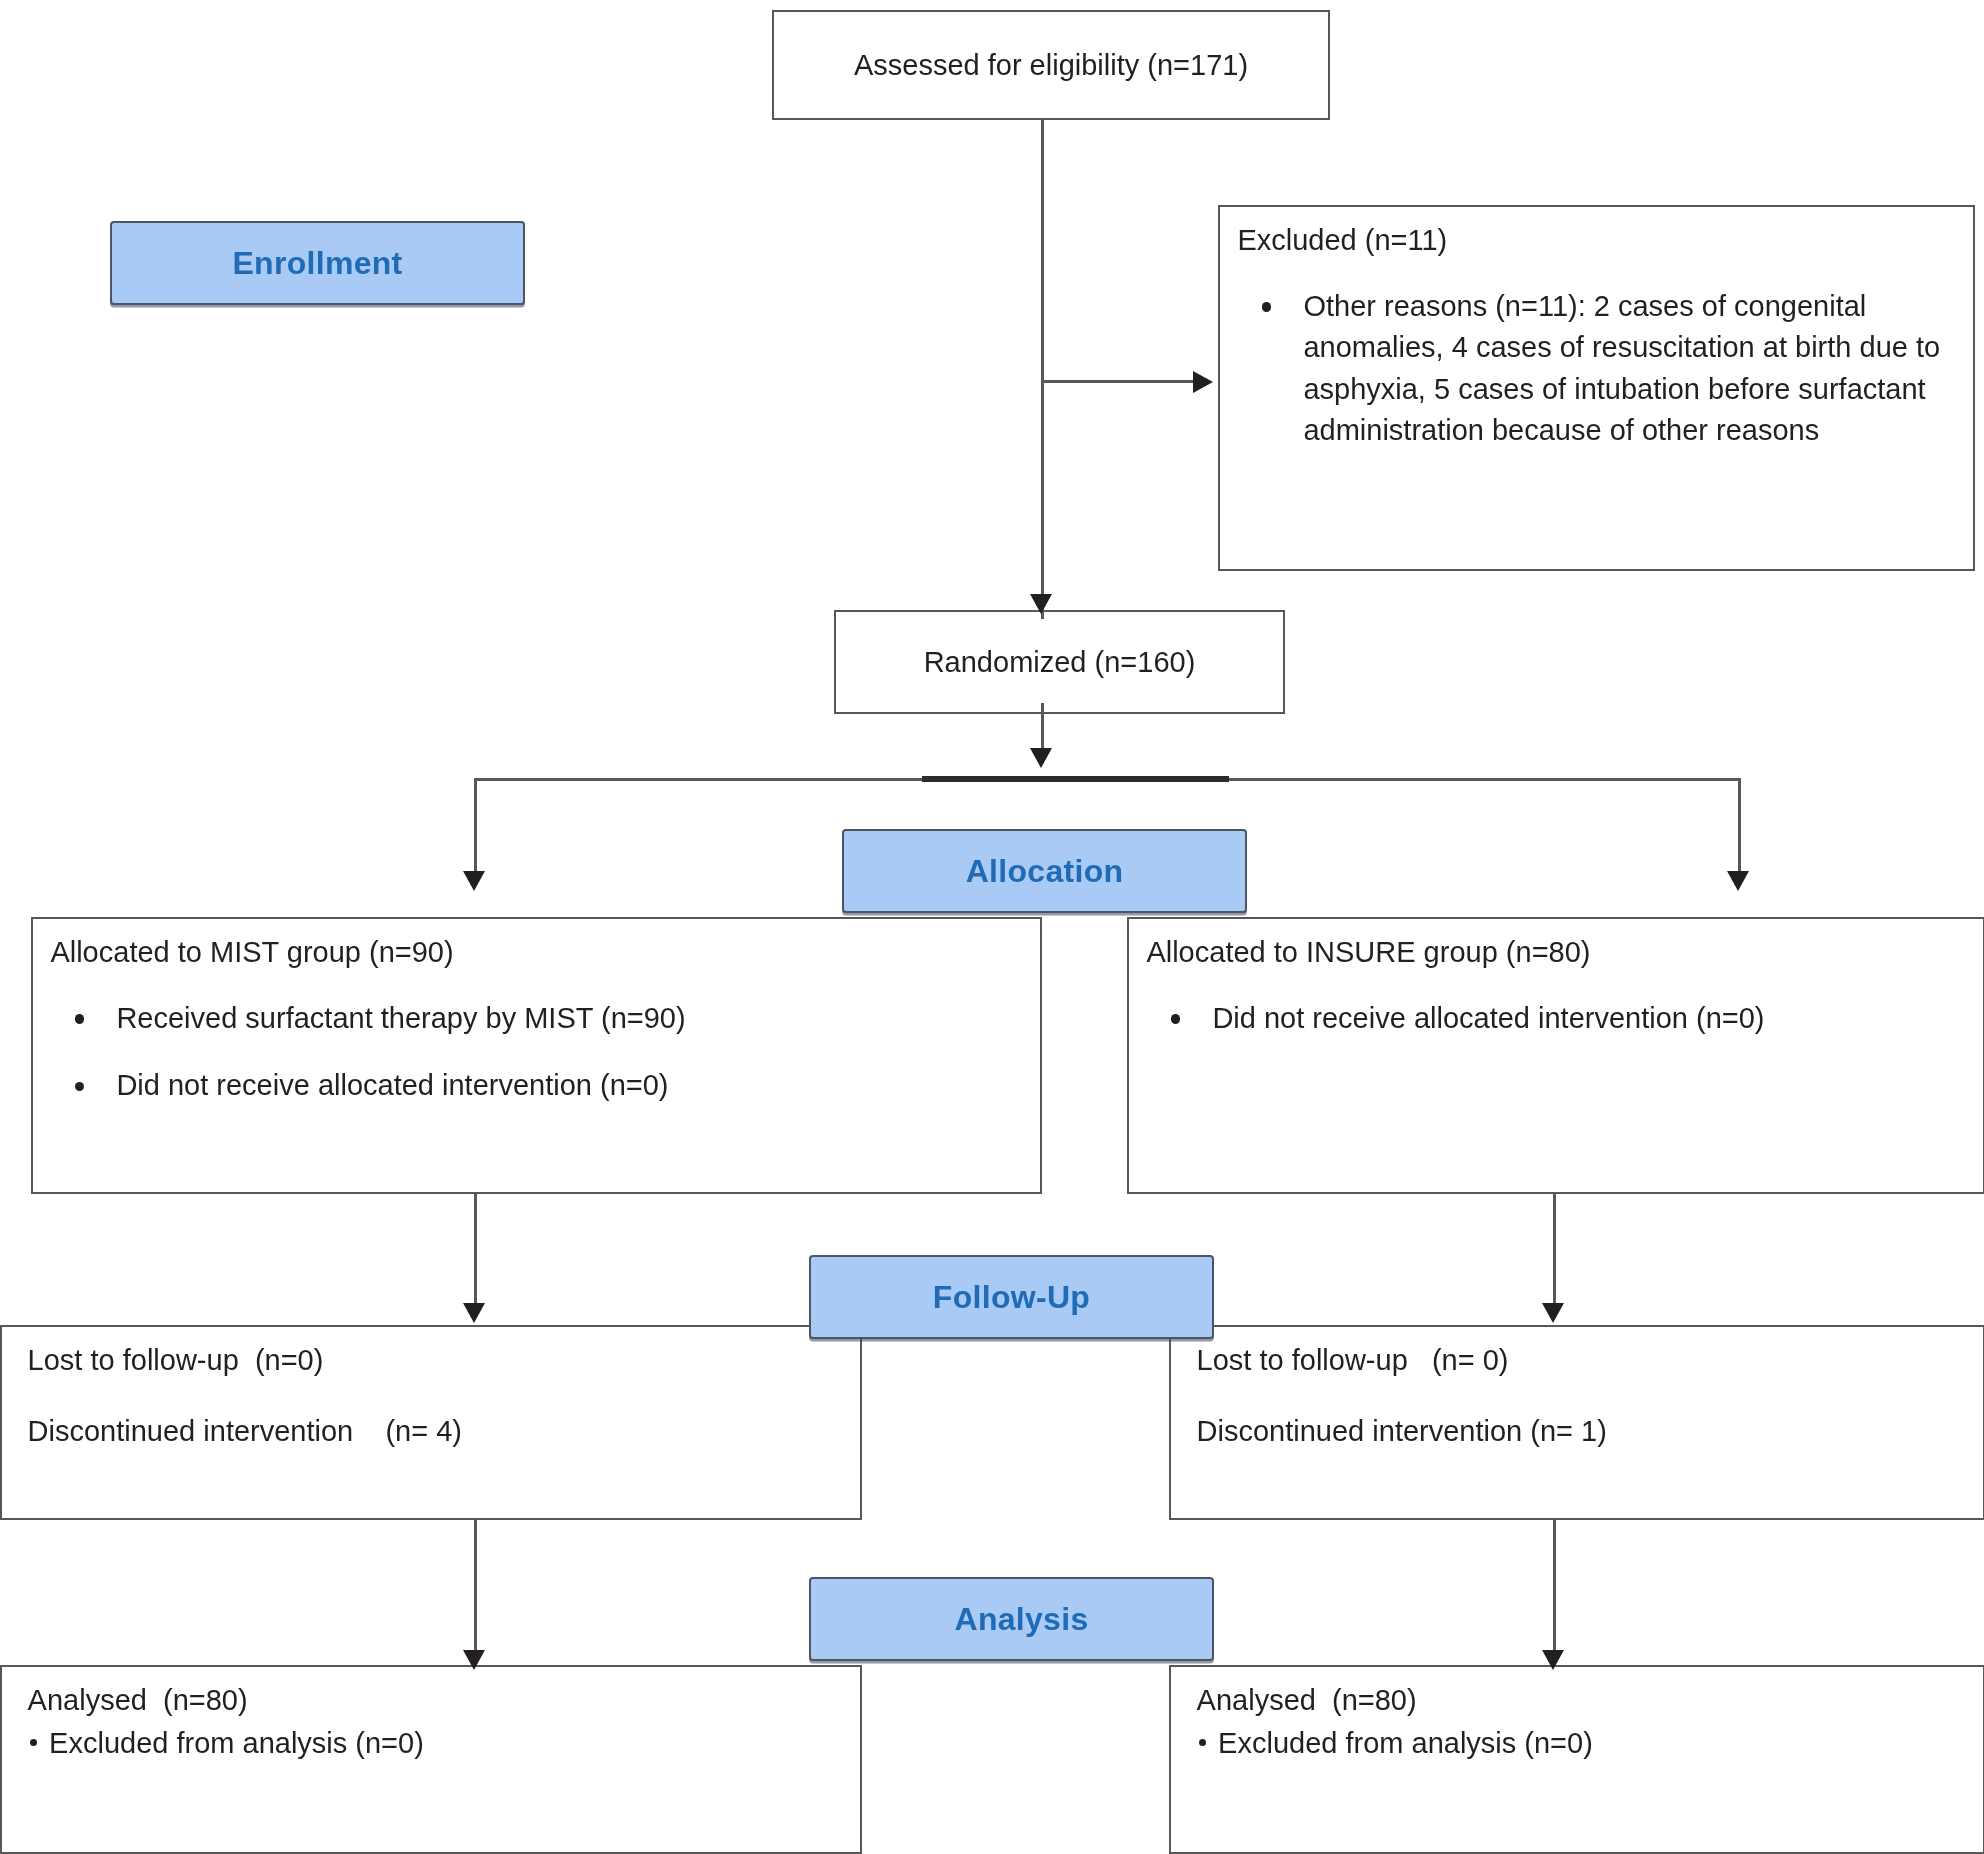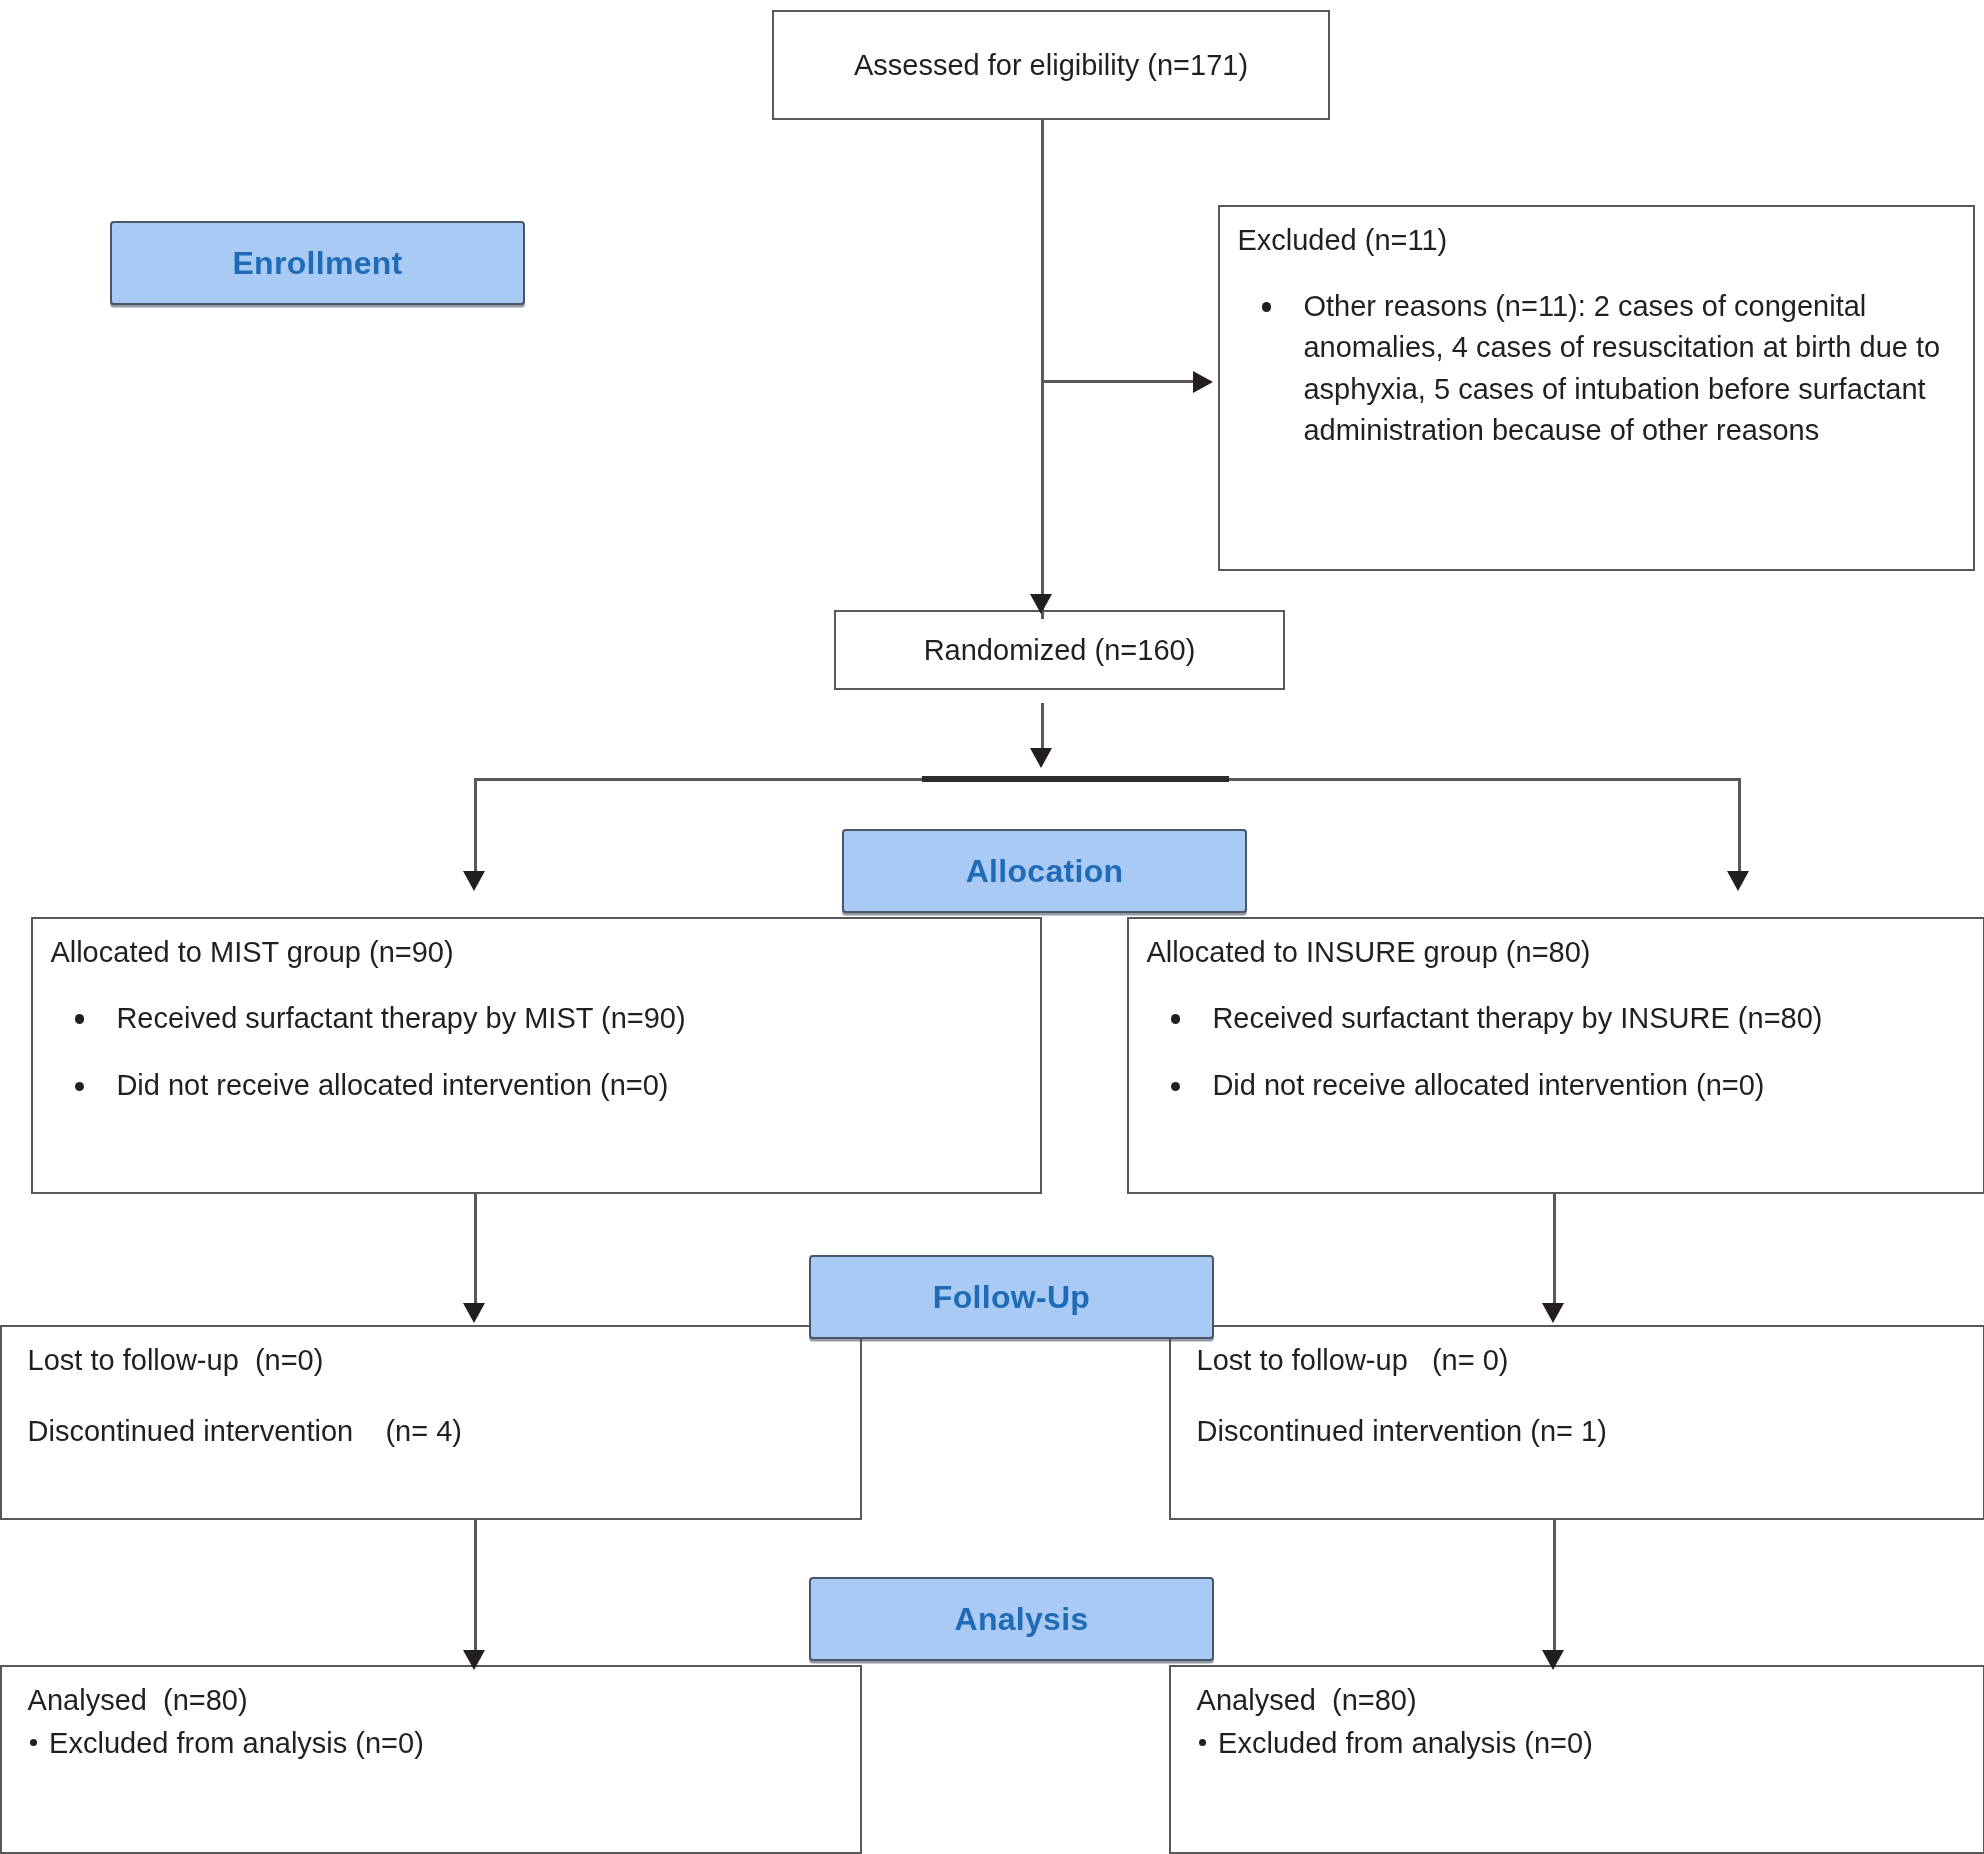--- a/index.html
+++ b/index.html
@@ -139,21 +139,21 @@
   <div class="box" style="left:1218px; top:205px; width:757px; height:366px;">
     <div class="line">Excluded (n=11)</div>
     <ul class="bullets">
       <li>
         <span class="bullet"></span>
         <span>Other reasons (n=11): 2 cases of congenital anomalies, 4 cases of resuscitation at birth due to asphyxia, 5 cases of intubation before surfactant administration because of other reasons</span>
       </li>
     </ul>
   </div>
 
-  <div class="box" style="left:834px; top:610px; width:451px; height:80px; display:flex; align-items:center; justify-content:center;">
+  <div class="box" style="left:834px; top:610px; width:451px; height:104px; display:flex; align-items:center; justify-content:center;">
     <div class="line centered">Randomized (n=160)</div>
   </div>
 
   <div class="vline" style="left:1041px; top:703px; height:51px;"></div>
   <div class="arrow-down" style="left:1030px; top:748px;"></div>
 
   <div class="hline" style="left:474px; top:778px; width:448px;"></div>
   <div class="hline thick" style="left:922px; top:776px; width:307px;"></div>
   <div class="hline" style="left:1229px; top:778px; width:512px;"></div>
 
@@ -179,24 +179,20 @@
         <span>Did not receive allocated intervention (n=0)</span>
       </li>
     </ul>
   </div>
 
   <div class="box" style="left:1127px; top:917px; width:858px; height:277px;">
     <div class="line">Allocated to INSURE group (n=80)</div>
     <ul class="bullets">
       <li>
         <span class="bullet"></span>
-        <span>Received surfactant therapy by INSURE (n=80)</span>
-      </li>
-      <li>
-        <span class="bullet"></span>
         <span>Did not receive allocated intervention (n=0)</span>
       </li>
     </ul>
   </div>
 
   <div class="vline" style="left:474px; top:1193px; height:118px;"></div>
   <div class="arrow-down" style="left:463px; top:1303px;"></div>
 
   <div class="vline" style="left:1553px; top:1193px; height:118px;"></div>
   <div class="arrow-down" style="left:1542px; top:1303px;"></div>

